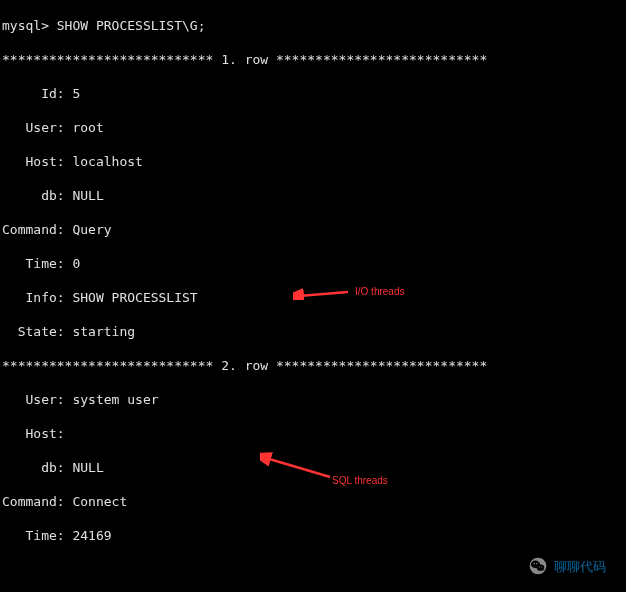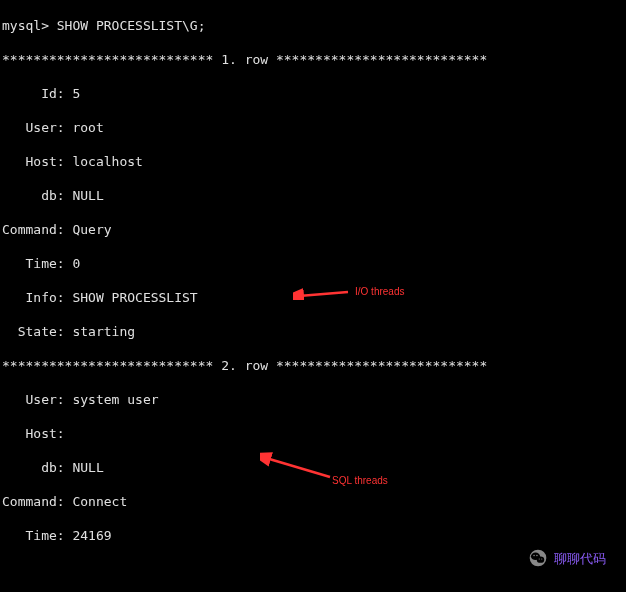--- a/index.html
+++ b/index.html
@@ -30,22 +30,22 @@
       color: #ff3333;
       font-family: sans-serif;
       font-size: 10px;
     }
     .arrow {
       position: absolute;
     }
     .watermark {
       position: absolute;
       right: 20px;
-      bottom: 24px;
-      color: #8b5cf6;
+      bottom: 16px;
+      color: #0369a1;
       font-family: sans-serif;
       font-size: 13px;
       display: flex;
       align-items: center;
       gap: 6px;
     }
     .wechat-icon {
       width: 20px;
       height: 20px;
       display: inline-block;

